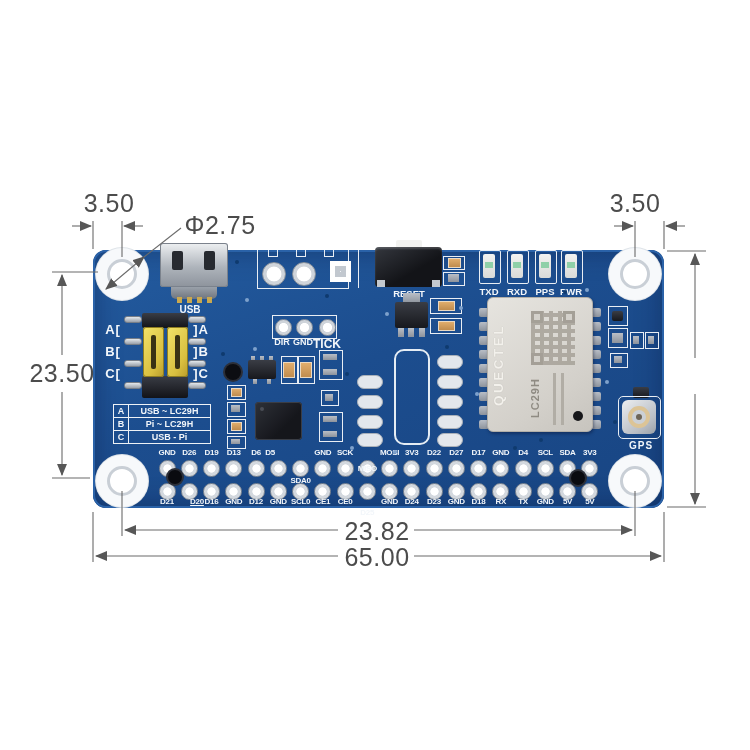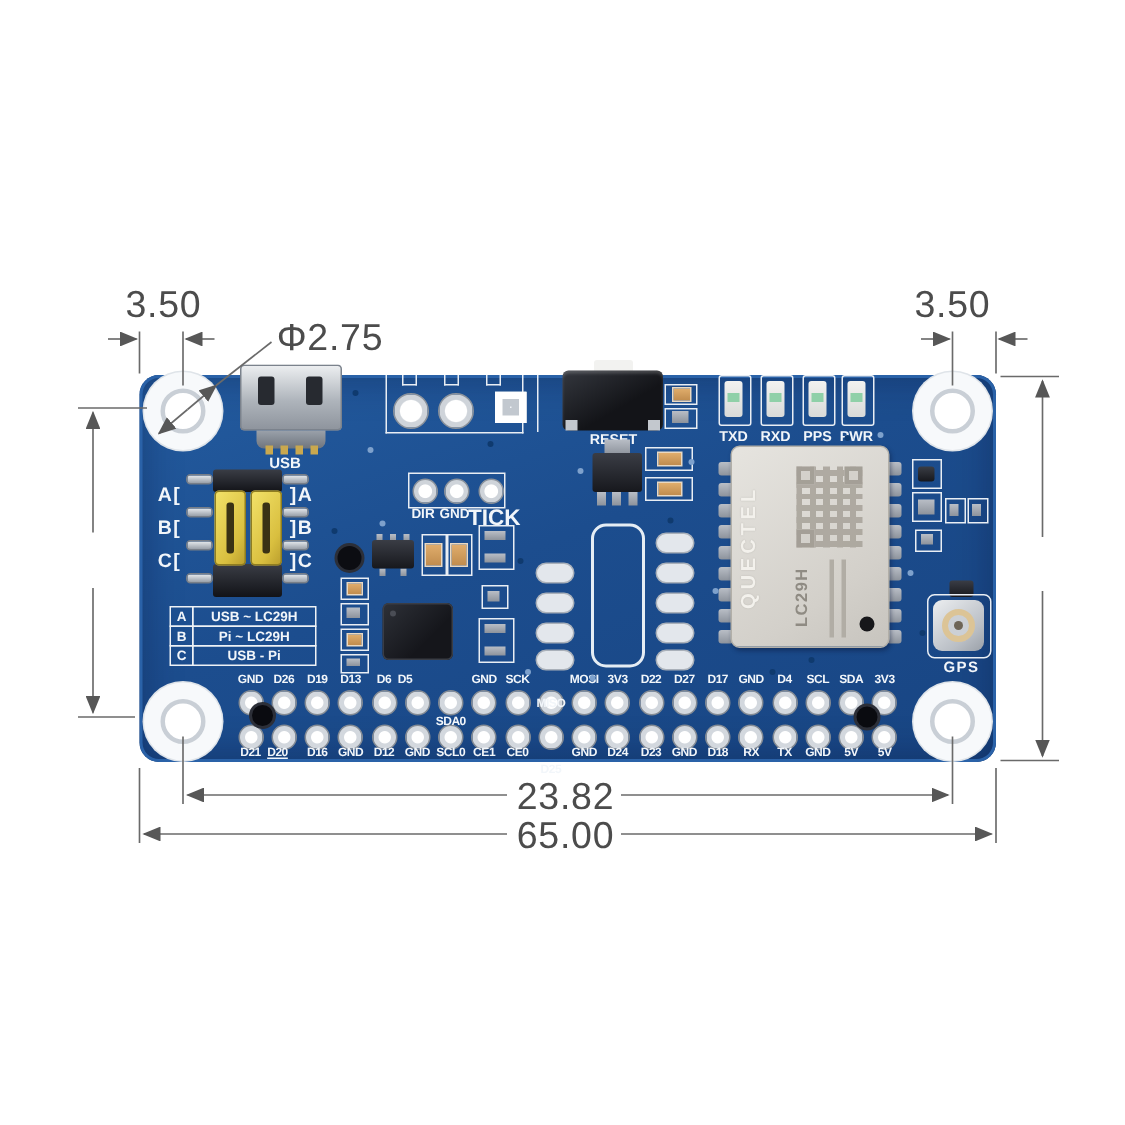--- a/index.html
+++ b/index.html
@@ -85,21 +85,21 @@
     <div class="abs" style="left:179px;top:65px;width:63px;height:22px;border:1.5px solid #e9eef4;"></div>
     <div class="pad-round" style="left:182px;top:69px;width:15px;height:15px;
          background:radial-gradient(circle,#fff 0 40%,#cfd4da 46% 100%);border:1px solid #8b929b;"></div>
     <div class="pad-round" style="left:203px;top:69px;width:15px;height:15px;
          background:radial-gradient(circle,#fff 0 40%,#cfd4da 46% 100%);border:1px solid #8b929b;"></div>
     <div class="pad-round" style="left:226px;top:69px;width:15px;height:15px;
          background:radial-gradient(circle,#fff 0 40%,#cfd4da 46% 100%);border:1px solid #8b929b;"></div>
     <div id="debug-labels">
         <div class="silk" style="left:176px;top:88px;width:26px;font-size:9px;">DIR</div>
         <div class="silk" style="left:197px;top:88px;width:26px;font-size:9px;">GND</div>
-        <div class="silk" style="left:219px;top:88px;width:30px;font-size:15px;">TICK</div>
+        <div class="silk" style="left:219px;top:88px;width:30px;font-size:12px;">TICK</div>
       </div>
 
     <div class="abs" style="left:282px;top:-10px;width:67px;height:58px;">
       <div class="abs" style="left:21px;top:0;width:26px;height:12px;background:#f2f2f0;border-radius:2px;"></div>
       <div class="abs" style="left:0;top:7px;width:67px;height:40px;border-radius:4px;
            background:linear-gradient(150deg,#34373e,#131418 60%);box-shadow:inset 0 2px 2px rgba(255,255,255,.18);"></div>
       <div class="abs" style="left:2px;top:40px;width:8px;height:7px;background:#c3c8ce;"></div>
       <div class="abs" style="left:57px;top:40px;width:8px;height:7px;background:#c3c8ce;"></div>
     </div>
     <div class="silk" style="left:291px;top:39px;width:50px;font-size:9.5px;">RESET</div>
@@ -305,21 +305,21 @@
     <div class="silk" style="left:528px;top:191px;width:40px;font-size:10px;letter-spacing:1px;">GPS</div>
 
     <div id="gpio">
         <div class="gpio-pad" style="left:65.5px;top:209.5px;"></div>
         <div class="gpio-pad" style="left:65.5px;top:232.5px;"></div>
         <div class="gpio-label" style="left:61px;top:198px;">GND</div>
         <div class="gpio-label" style="left:61px;top:247px;">D21</div>
         <div class="gpio-pad" style="left:87.75px;top:209.5px;"></div>
         <div class="gpio-pad" style="left:87.75px;top:232.5px;"></div>
         <div class="gpio-label" style="left:83.25px;top:198px;">D26</div>
-        <div class="gpio-label" style="left:79px;top:247px;text-decoration:underline;">D20</div>
+        <div class="gpio-label" style="left:91px;top:247px;text-decoration:underline;">D20</div>
         <div class="gpio-pad" style="left:110px;top:209.5px;"></div>
         <div class="gpio-pad" style="left:110px;top:232.5px;"></div>
         <div class="gpio-label" style="left:105.5px;top:198px;">D19</div>
         <div class="gpio-label" style="left:105.5px;top:247px;">D16</div>
         <div class="gpio-pad" style="left:132.25px;top:209.5px;"></div>
         <div class="gpio-pad" style="left:132.25px;top:232.5px;"></div>
         <div class="gpio-label" style="left:127.75px;top:198px;">D13</div>
         <div class="gpio-label" style="left:127.75px;top:247px;">GND</div>
         <div class="gpio-pad" style="left:154.5px;top:209.5px;"></div>
         <div class="gpio-pad" style="left:154.5px;top:232.5px;"></div>
@@ -456,15 +456,16 @@
       <path d="M93,512 V562"></path>
         <path d="M664,512 V562"></path>
       <line x1="338" y1="556" x2="96" y2="556" marker-end="url(#arr)"></line>
       <line x1="414" y1="556" x2="661" y2="556" marker-end="url(#arr)"></line>
     </g>
   </svg>
 
   <div class="dim-text" style="left:82px;top:189px;width:54px;">3.50</div>
   <div class="dim-text" style="left:607px;top:189px;width:56px;">3.50</div>
   <div class="dim-text" style="left:183px;top:211px;width:74px;">Φ2.75</div>
+  <div class="dim-text" style="left:23px;top:359px;width:78px;">23.50</div>
   <div class="dim-text" style="left:340px;top:517px;width:74px;">23.82</div>
   <div class="dim-text" style="left:340px;top:543px;width:74px;">65.00</div>
 </div>
 
 </body></html>

